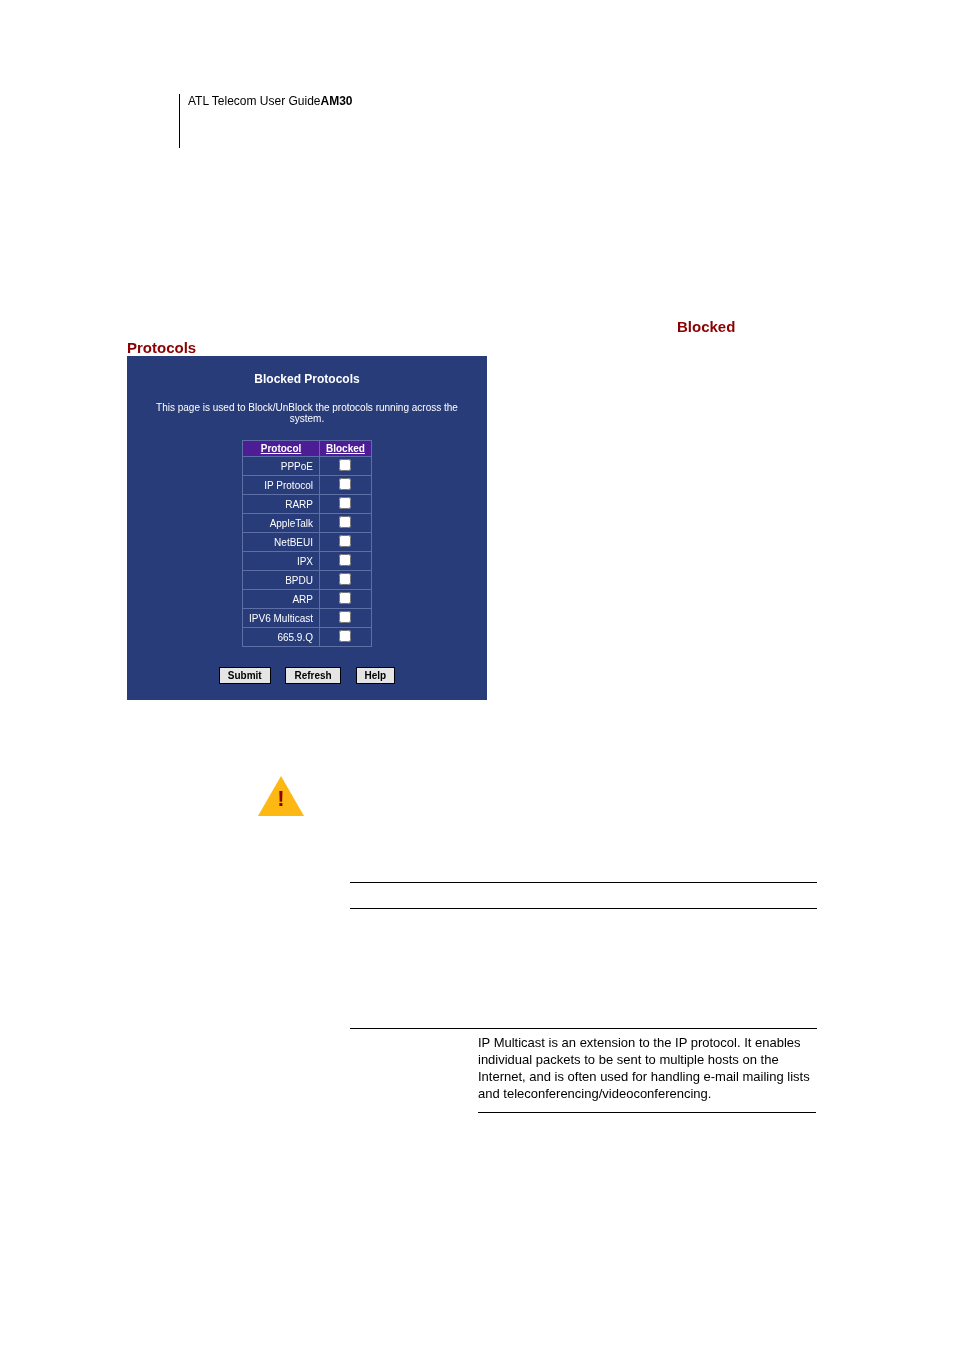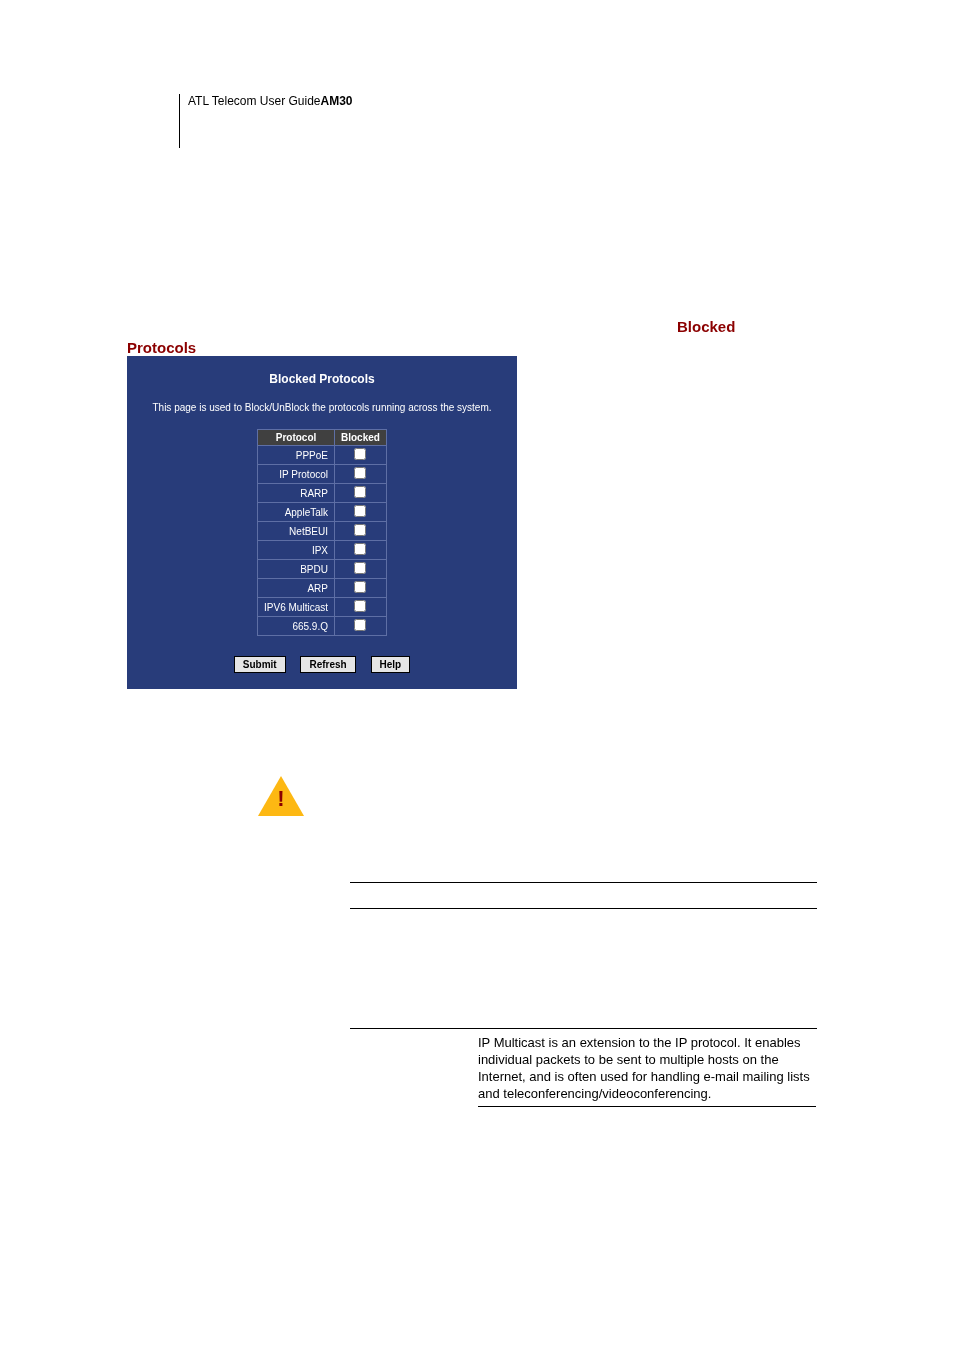--- a/index.html
+++ b/index.html
@@ -30,21 +30,21 @@
     font-size: 15px;
     font-weight: bold;
     color: #8B0000;
   }
   .title-blocked { position: absolute; top: 318px; left: 677px; }
   .title-protocols { position: absolute; top: 339px; left: 127px; }
   .panel {
     position: absolute;
     top: 356px;
     left: 127px;
-    width: 390px;
+    width: 360px;
     background: #283C7A;
     color: #fff;
     font-family: Verdana, Arial, sans-serif;
     font-size: 10px;
     padding: 16px 12px 16px 12px;
   }
   .panel-title {
     text-align: center;
     font-weight: bold;
     font-size: 12px;
@@ -65,22 +65,23 @@
   .proto-table th, .proto-table td {
     border: 1px solid #5E6FA5;
     padding: 2px 6px;
     font-size: 10px;
     color: #fff;
     text-align: right;
     vertical-align: middle;
   }
   .proto-table th {
     font-weight: bold;
-    background: #404040;
-    text-align: center;
+    background: #4c1d95;
+    text-align: center;
+    text-decoration: underline;
   }
   .proto-table td.chk { text-align: center; }
   .proto-table input[type=checkbox] {
     width: 12px;
     height: 12px;
   }
   .btn-row {
     text-align: center;
   }
   .btn {
@@ -122,21 +123,21 @@
   .hr2 { position: absolute; top: 908px; left: 350px; width: 467px; border-top: 1px solid #000; }
   .hr3 { position: absolute; top: 1028px; left: 350px; width: 467px; border-top: 1px solid #000; }
   .desc-block {
     position: absolute;
     top: 1035px;
     left: 478px;
     width: 338px;
     font-size: 13px;
     line-height: 1.3;
     border-bottom: 1px solid #000;
-    padding-bottom: 3px;
+    padding-bottom: 9px;
   }
 </style>
 </head>
 <body>
 
 <div class="header-bar">
   <div class="header-guide">ATL Telecom User Guide</div>
   <div class="header-model">AM30</div>
 </div>
 

